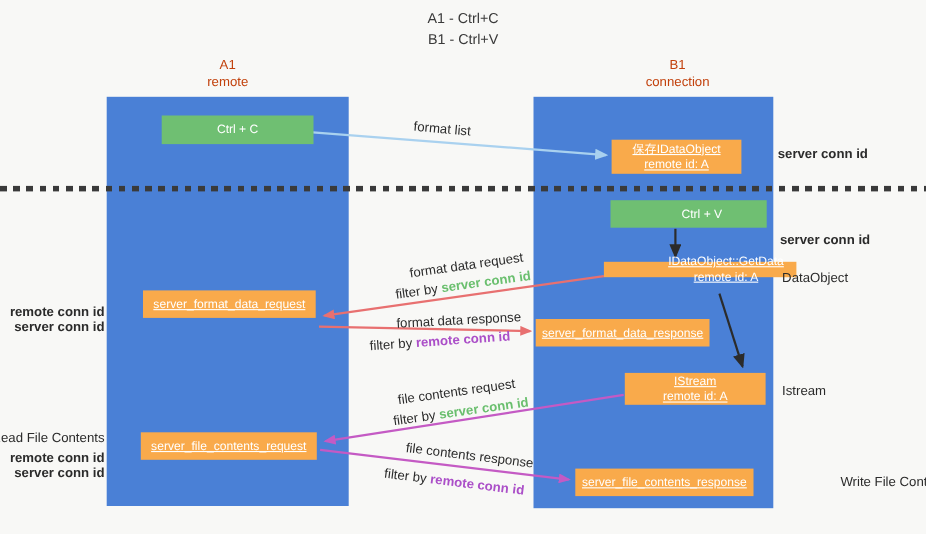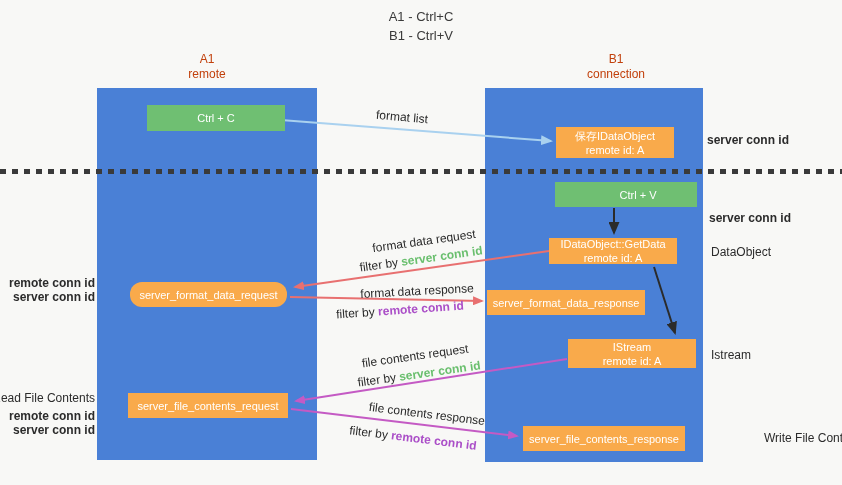--- a/index.html
+++ b/index.html
@@ -21,21 +21,21 @@
   .arrow-magenta{stroke:var(--arrow-magenta,#c45ac4);}
   .arrow-black{stroke:var(--ink,#2b2b2b);}
   .mk-lightblue{fill:var(--arrow-lightblue,#a9d1ef);}
   .mk-salmon{fill:var(--arrow-salmon,#e87070);}
   .mk-magenta{fill:var(--arrow-magenta,#c45ac4);}
   .mk-black{fill:var(--ink,#2b2b2b);}
 
   .node{position:absolute;z-index:4;display:flex;flex-direction:column;align-items:center;justify-content:center;
         color:#fff;font-size:11px;line-height:14px;text-align:center;}
   .node.green{background:var(--box-green,#6fbf72);}
-  .node.orange{background:var(--box-orange,#f9aa4b);}
+  .node.orange{background:var(--box-orange,#f9aa4b);text-decoration:underline;}
 
   .mid-label{position:absolute;z-index:5;white-space:nowrap;font-size:12px;color:#2b2b2b;
              transform:translate(-50%,-50%) rotate(var(--rot,0deg));}
   .green-text{color:var(--text-green,#6abf6e);font-weight:bold;}
   .purple-text{color:var(--text-purple,#ab4fc8);font-weight:bold;}
 
   .side-label{position:absolute;z-index:5;white-space:nowrap;font-size:12px;line-height:14px;color:#2b2b2b;}
   .side-label.right-align{text-align:right;}
 </style>
 </head>
@@ -92,26 +92,26 @@
 
   <div class="node orange" style="left:556px;top:127px;width:118px;height:31px;">
     <div>保存IDataObject</div>
     <div>remote id: A</div>
   </div>
 
   <div class="node green" style="left:555px;top:182px;width:118px;height:25px;padding-left:24px;">
     <div>Ctrl + V</div>
   </div>
 
-  <div class="node orange" style="left:549px;top:238px;width:128px;height:26px;">
+  <div class="node orange" style="left:549px;top:238px;width:128px;height:14px;padding-left:47px;">
     <div>IDataObject::GetData</div>
     <div>remote id: A</div>
   </div>
 
-  <div class="node orange" style="left:130px;top:282px;width:157px;height:25px;border-radius:12px;">
+  <div class="node orange" style="left:130px;top:264px;width:157px;height:25px;">
     <div>server_format_data_request</div>
   </div>
 
   <div class="node orange" style="left:487px;top:290px;width:158px;height:25px;">
     <div>server_format_data_response</div>
   </div>
 
   <div class="node orange" style="left:568px;top:339px;width:128px;height:29px;">
     <div>IStream</div>
     <div>remote id: A</div>

